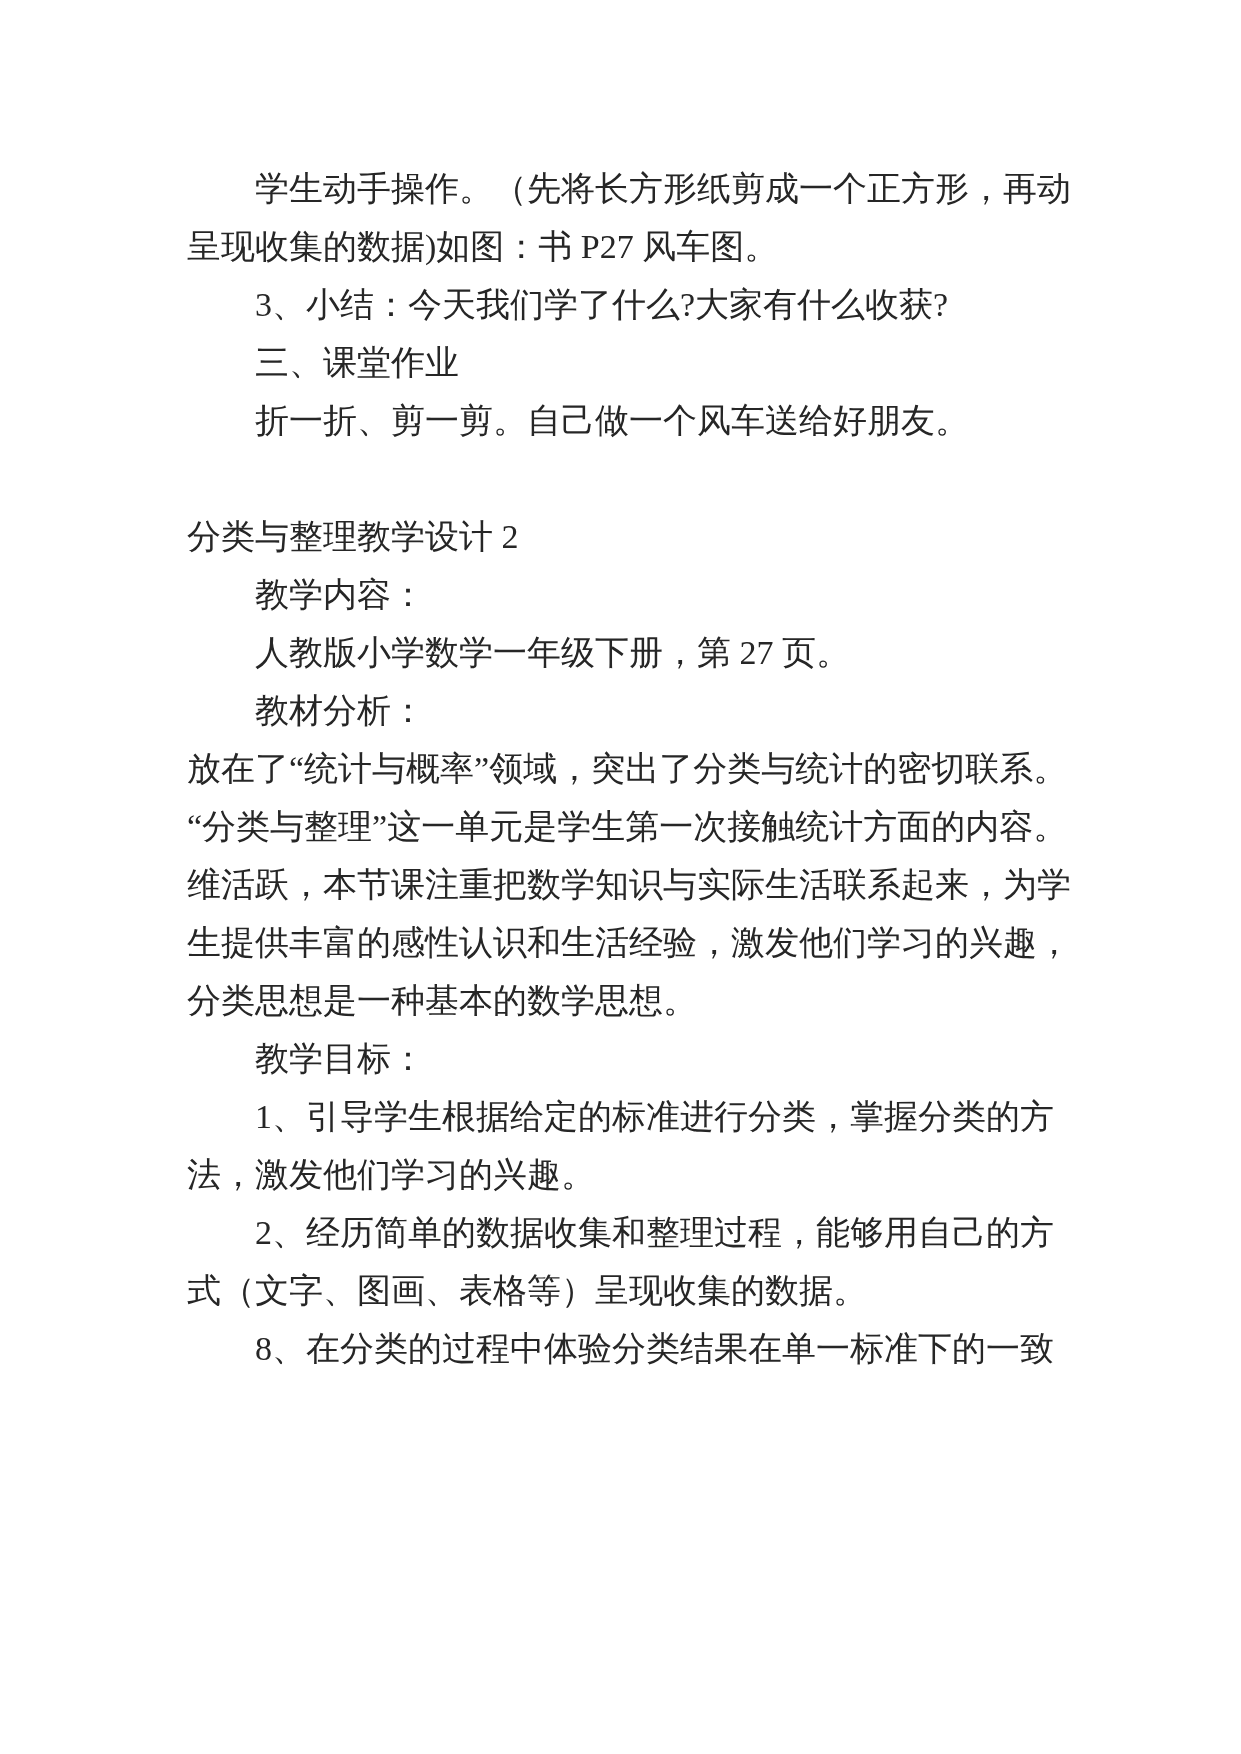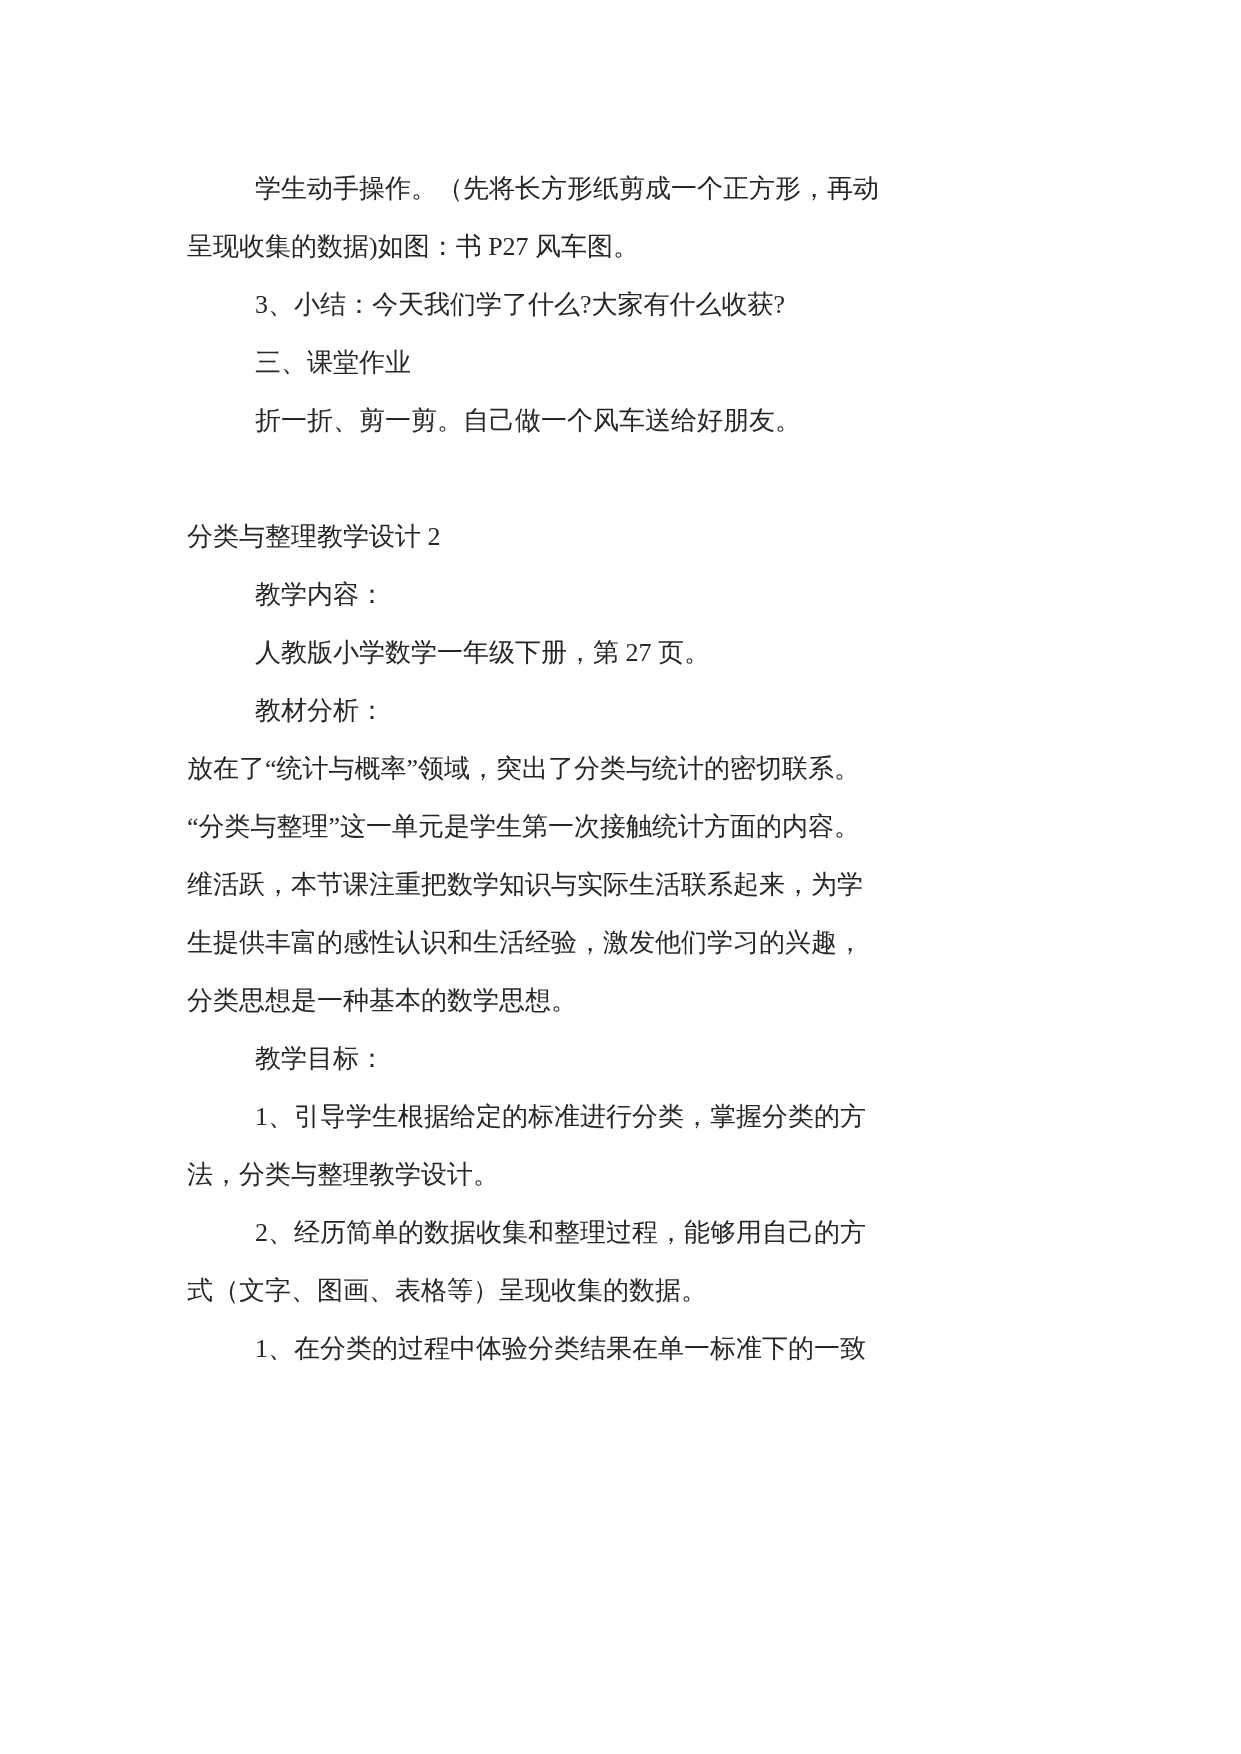--- a/index.html
+++ b/index.html
@@ -17,21 +17,21 @@
     width: 1241px;
     height: 1754px;
     background: #ffffff;
   }
   .text-block {
     position: absolute;
     left: 187px;
     top: 160px;
     width: 870px;
     font-family: "Liberation Serif", "DejaVu Serif", serif;
-    font-size: 26px;
+    font-size: 34px;
     line-height: 58px;
     color: #262626;
     font-weight: 400;
   }
   .line {
     white-space: nowrap;
     height: 58px;
   }
   .line.indent {
     padding-left: 68px;
@@ -55,18 +55,18 @@
       <div class="line indent">教学内容：</div>
       <div class="line indent">人教版小学数学一年级下册，第 27 页。</div>
       <div class="line indent">教材分析：</div>
       <div class="line">放在了“统计与概率”领域，突出了分类与统计的密切联系。</div>
       <div class="line">“分类与整理”这一单元是学生第一次接触统计方面的内容。</div>
       <div class="line">维活跃，本节课注重把数学知识与实际生活联系起来，为学</div>
       <div class="line">生提供丰富的感性认识和生活经验，激发他们学习的兴趣，</div>
       <div class="line">分类思想是一种基本的数学思想。</div>
       <div class="line indent">教学目标：</div>
       <div class="line indent">1、引导学生根据给定的标准进行分类，掌握分类的方</div>
-      <div class="line">法，分类与整理教学设计。</div>
+      <div class="line">法，激发他们学习的兴趣。</div>
       <div class="line indent">2、经历简单的数据收集和整理过程，能够用自己的方</div>
       <div class="line">式（文字、图画、表格等）呈现收集的数据。</div>
-      <div class="line indent">1、在分类的过程中体验分类结果在单一标准下的一致</div>
+      <div class="line indent">8、在分类的过程中体验分类结果在单一标准下的一致</div>
     </div>
 </div>
 
 </body></html>

